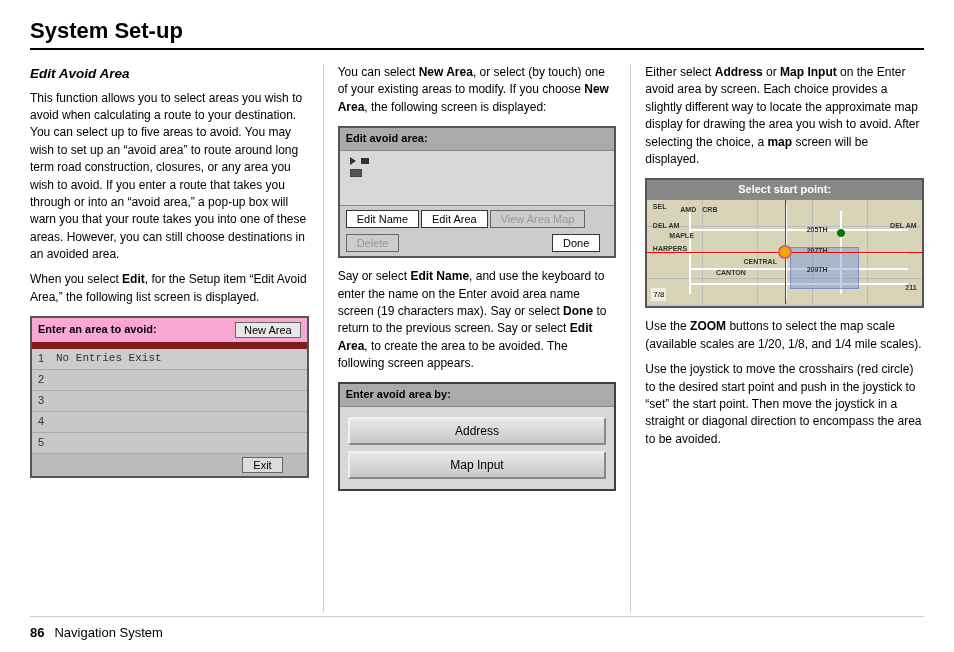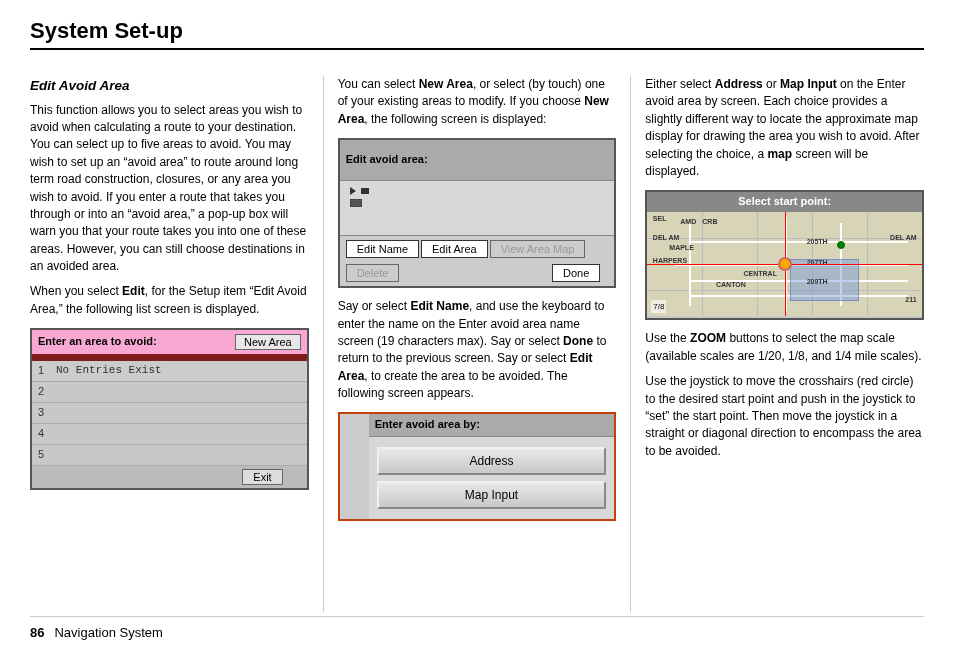--- a/index.html
+++ b/index.html
@@ -26,21 +26,20 @@
       font-weight: bold;
       border-bottom: 2px solid #000;
       padding-bottom: 4px;
       margin-bottom: 14px;
     }
 
     .content-area {
       display: flex;
       flex: 1;
       gap: 0;
-      margin-top: 12px;
     }
 
     
     .col {
       flex: 1;
       padding: 0 14px;
       font-size: 12.5px;
       line-height: 1.45;
     }
     .col:first-child {
@@ -142,21 +141,21 @@
     
     .edit-avoid-screen {
       border: 2px solid #555;
       background: #ccc;
       margin: 10px 0;
       font-size: 11px;
     }
 
     .edit-avoid-header {
       background: #aaa;
-      padding: 12px 6px;
+      padding: 3px 6px;
       font-size: 11px;
       font-weight: bold;
       color: #000;
       border-bottom: 1px solid #888;
     }
 
     .edit-avoid-list-area {
       background: #d8d8d8;
       min-height: 55px;
       padding: 4px 6px;
@@ -186,25 +185,24 @@
       color: #999;
       background: #ccc;
     }
 
     .edit-btn.done-btn {
       margin-left: auto;
     }
 
     
     .avoid-by-screen {
-      border: 2px solid #c2410c;
+      border: 2px solid #404040;
       background: #ccc;
       margin: 10px 0;
       font-size: 11px;
-      padding-left: 29px;
     }
 
     .avoid-by-header {
       background: #aaa;
       padding: 3px 6px;
       font-size: 11px;
       font-weight: bold;
       border-bottom: 1px solid #888;
     }
 

